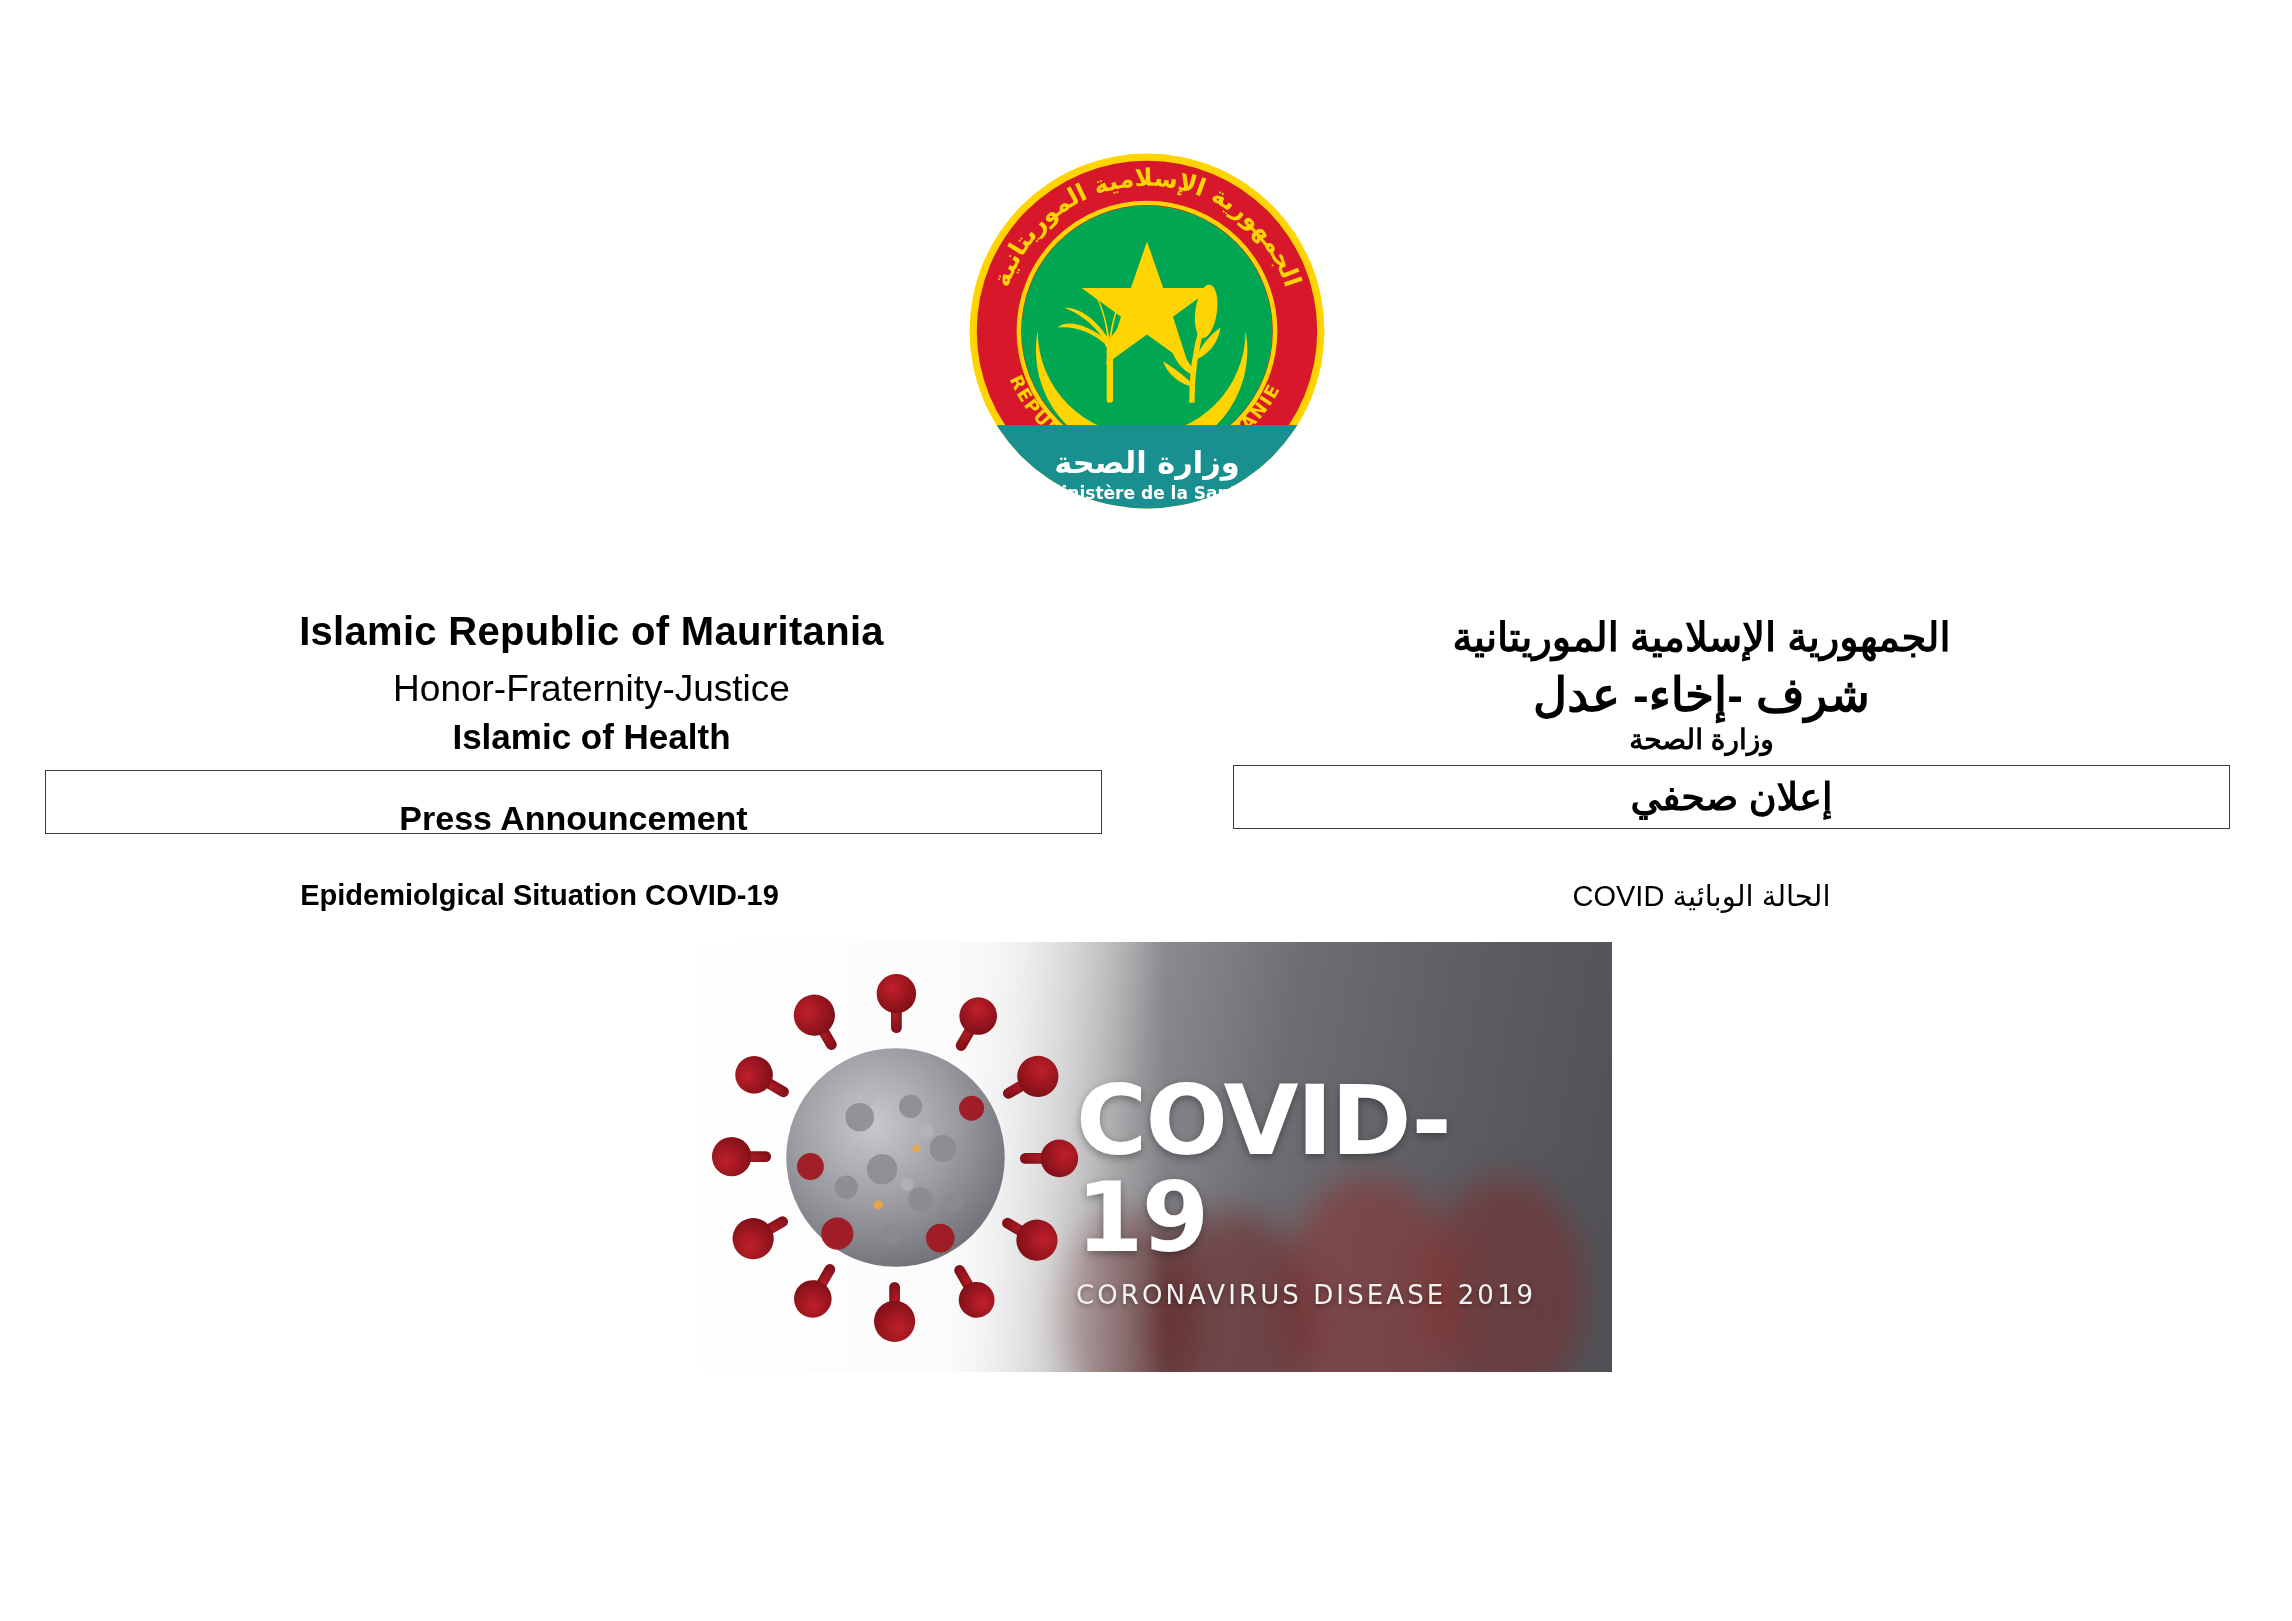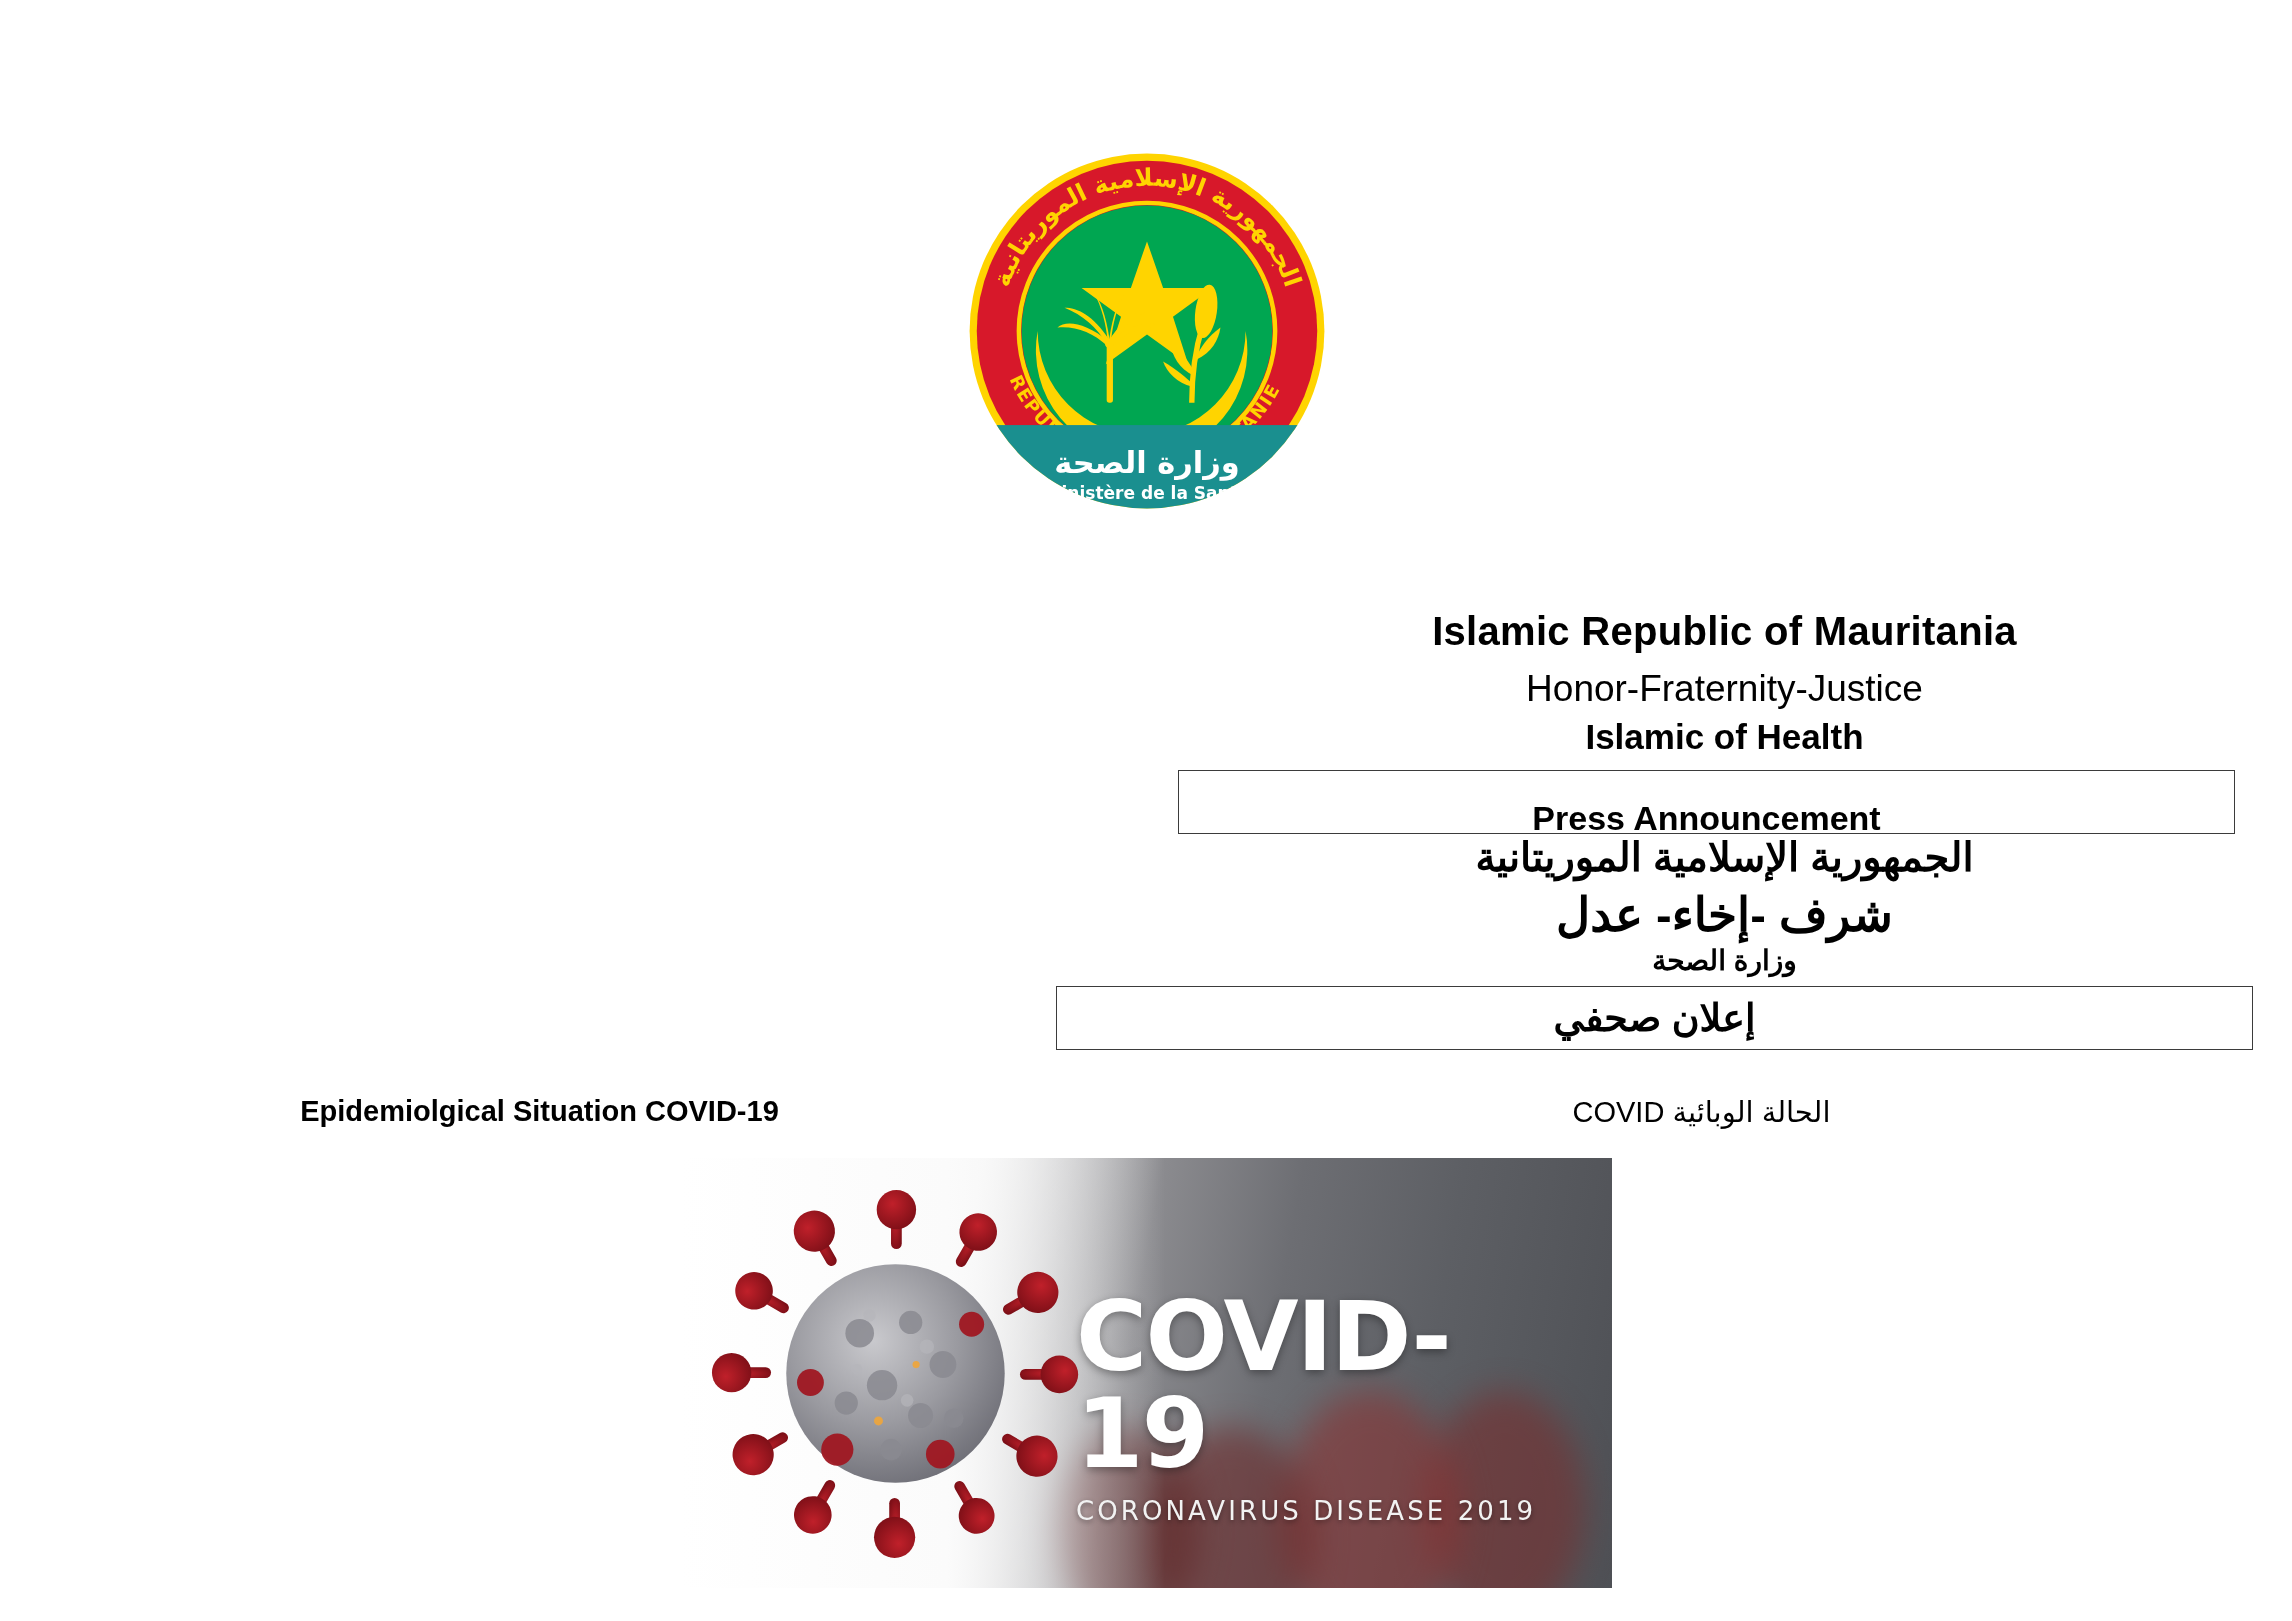--- a/index.html
+++ b/index.html
@@ -26,24 +26,24 @@
   }
   .emblem {
     width: 448px;
     height: 448px;
     position: relative;
   }
 
   
   .header-block {
     display: flex;
-    flex-direction: column;
+    flex-direction: row;
     justify-content: space-between;
-    align-items: flex-end;
-    padding: 54px 40px 0 63px;
+    align-items: center;
+    padding: 54px 63px 0 63px;
     box-sizing: border-box;
     width: 100%;
   }
   .col {
     width: 1057px;
     box-sizing: border-box;
   }
   .col-en { text-align: center; }
   .col-ar { text-align: center; direction: rtl; }
 
@@ -90,21 +90,21 @@
   .box-en {
     width: 1057px;
     margin-left: -18px;
   }
   .box-en span {
     font-size: 34px;
     font-weight: bold;
     margin-top: 34px;
   }
   .box-ar {
-    width: 1197px;
+    width: 997px;
   }
   .box-ar span {
     font-size: 38px;
     font-weight: bold;
     direction: rtl;
   }
 
   .subtitle-row {
     display: flex;
     flex-direction: row;

